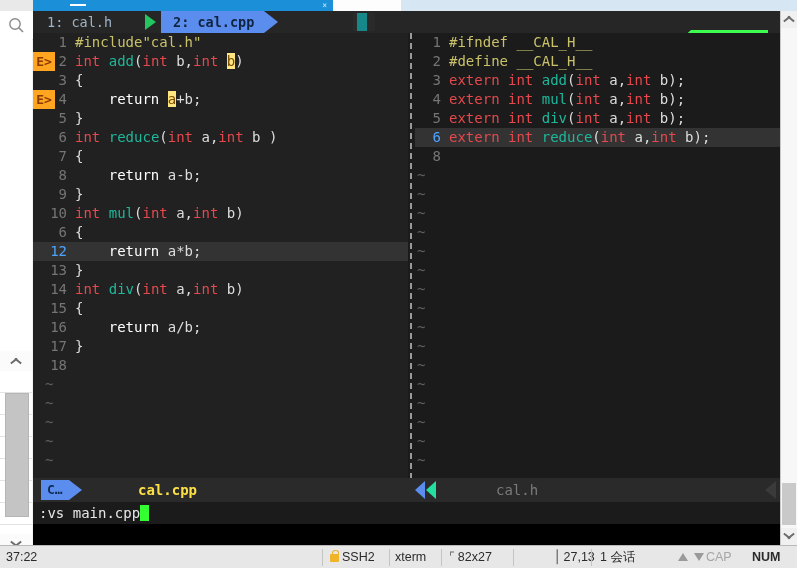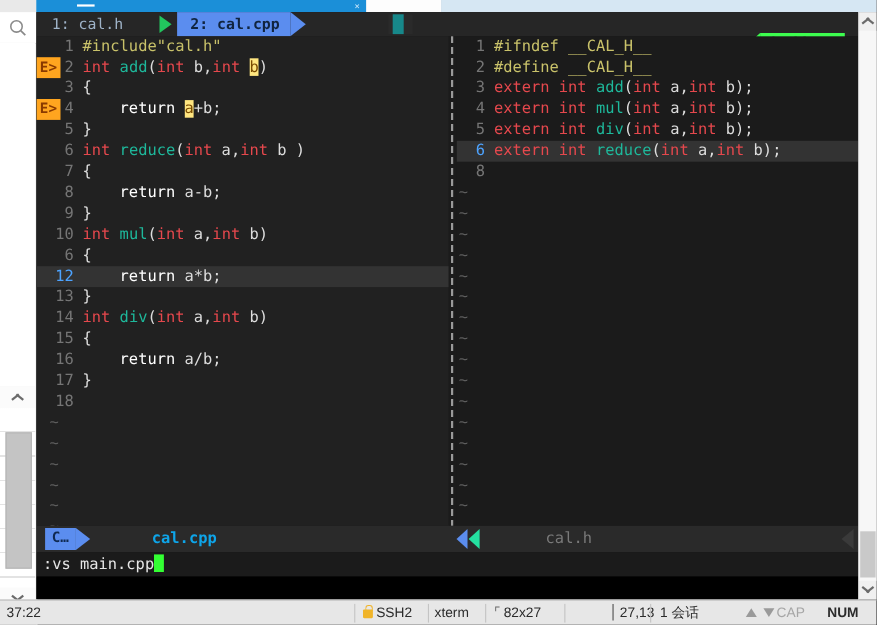--- a/index.html
+++ b/index.html
@@ -83,21 +83,21 @@
   .pl{color:#dddddd;}    
   .err{background:#ffe680;color:#7a4b00;}
 
   
   .esign{position:absolute;left:0;width:22px;height:19px;background:#ffa51f;color:#8a3a00;font-size:13px;line-height:19px;text-align:center;font-weight:bold;}
 
   
   .statusline{position:absolute;left:0;top:467px;width:747px;height:24px;background:#2a2a2a;}
   .sl-badge{position:absolute;left:8px;top:2px;height:20px;line-height:20px;background:#5b8def;color:#102a52;font-size:13px;padding:0 6px;font-weight:bold;}
   .sl-badge .cap{position:absolute;right:-13px;top:0;width:0;height:0;border-top:10px solid transparent;border-bottom:10px solid transparent;border-left:13px solid #5b8def;}
-  .sl-file{position:absolute;left:105px;top:0;height:24px;line-height:24px;color:#0ea5e9;font-size:14px;font-weight:bold;}
+  .sl-file{position:absolute;left:105px;top:0;height:24px;line-height:24px;color:#fde047;font-size:14px;font-weight:bold;}
   .sl-arrows{position:absolute;left:382px;top:2px;width:30px;height:20px;}
   .sl-arrows .a1{position:absolute;left:0;top:1px;width:0;height:0;border-top:9px solid transparent;border-bottom:9px solid transparent;border-right:10px solid #5b8def;}
   .sl-arrows .a2{position:absolute;left:11px;top:1px;width:0;height:0;border-top:9px solid transparent;border-bottom:9px solid transparent;border-right:10px solid #24e0a0;}
   .sl-rfile{position:absolute;left:420px;top:0;height:24px;line-height:24px;color:#7a7a7a;font-size:14px;margin-left:43px;}
   .sl-endarrow{position:absolute;right:4px;top:3px;width:0;height:0;border-top:9px solid transparent;border-bottom:9px solid transparent;border-right:11px solid #3a3a3a;}
 
   
   .cmdline{position:absolute;left:0;top:491px;width:747px;height:22px;background:#1b1b1b;color:#e6e6e6;font-size:14px;line-height:22px;padding-left:6px;white-space:pre;}
   .cmdline .cursor{display:inline-block;width:9px;height:16px;background:#33ff33;vertical-align:-3px;}
   .termfill{position:absolute;left:0;top:513px;width:747px;height:21px;background:#000000;}

